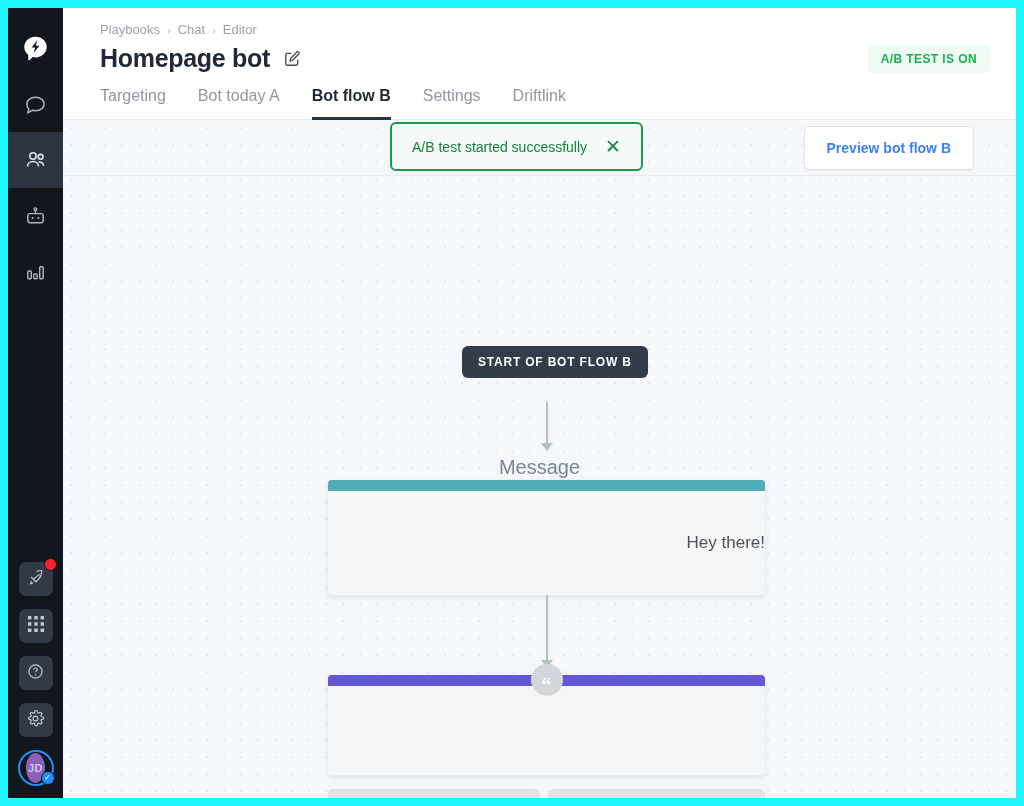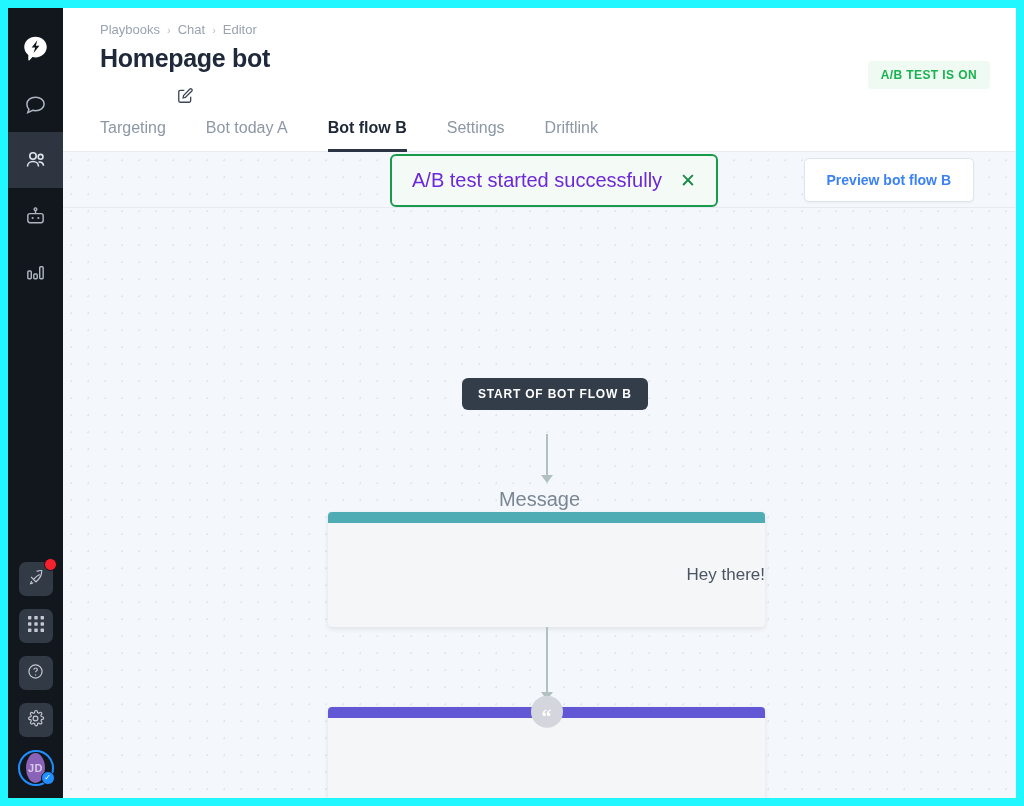--- a/index.html
+++ b/index.html
@@ -86,32 +86,32 @@
     display: flex; align-items: center; gap: 7px;
     padding-left: 37px; font-size: 13px; color: #9aa3b0;
   }
   .breadcrumb .crumb { cursor: pointer; }
   .breadcrumb .sep { color: #b6bdc8; font-size: 11px; }
 
   .title-row {
     display: flex; align-items: center; justify-content: space-between;
     padding: 7px 26px 0 37px;
   }
-  .title-left { display: flex; align-items: center; gap: 13px; flex-direction: column; }
+  .title-left { display: flex; align-items: center; gap: 13px; }
   h1 { font-size: 25px; font-weight: bold; color: #20293a; letter-spacing: -0.3px; }
   .edit-icon { cursor: pointer; color: #3c4757; display: flex; }
 
   .ab-badge {
     background: #eefaf2; color: #18b24f;
     font-size: 12px; font-weight: bold; letter-spacing: 0.4px;
     padding: 7px 13px; border-radius: 4px;
   }
 
   .tabs {
-    display: flex; gap: 40px;
+    display: flex; gap: 32px;
     padding: 14px 0 0 37px;
     border-bottom: 1px solid #e8ecf1;
   }
   .tab {
     font-size: 16px; color: #8d97a5;
     padding-bottom: 12px; cursor: pointer;
     border-bottom: 3px solid transparent; margin-bottom: -1px;
   }
   .tab.active { color: #1e2836; font-weight: bold; border-bottom-color: #2b3443; }
 
@@ -127,21 +127,21 @@
     height: 1px; background: #e6ebf1;
   }
 
   .toast {
     position: absolute; left: 327px; top: 2px;
     background: #f4fbf6; border: 2px solid #1a9b4b;
     border-radius: 6px;
     display: flex; align-items: center; gap: 18px;
     padding: 13px 20px;
   }
-  .toast-text { font-size: 20px; color: #6d28d9; }
+  .toast-text { font-size: 14px; color: #15803d; }
   .toast-close { font-size: 19px; color: #1a8a46; cursor: pointer; line-height: 1; }
 
   .preview-btn {
     position: absolute; right: 42px; top: 6px;
     background: #fff; border: 1px solid #dfe5ee;
     border-radius: 5px; padding: 13px 22px;
     font-size: 14px; font-weight: bold; color: #3b82f6;
     cursor: pointer;
     box-shadow: 0 1px 2px rgba(30,40,60,0.05);
   }

